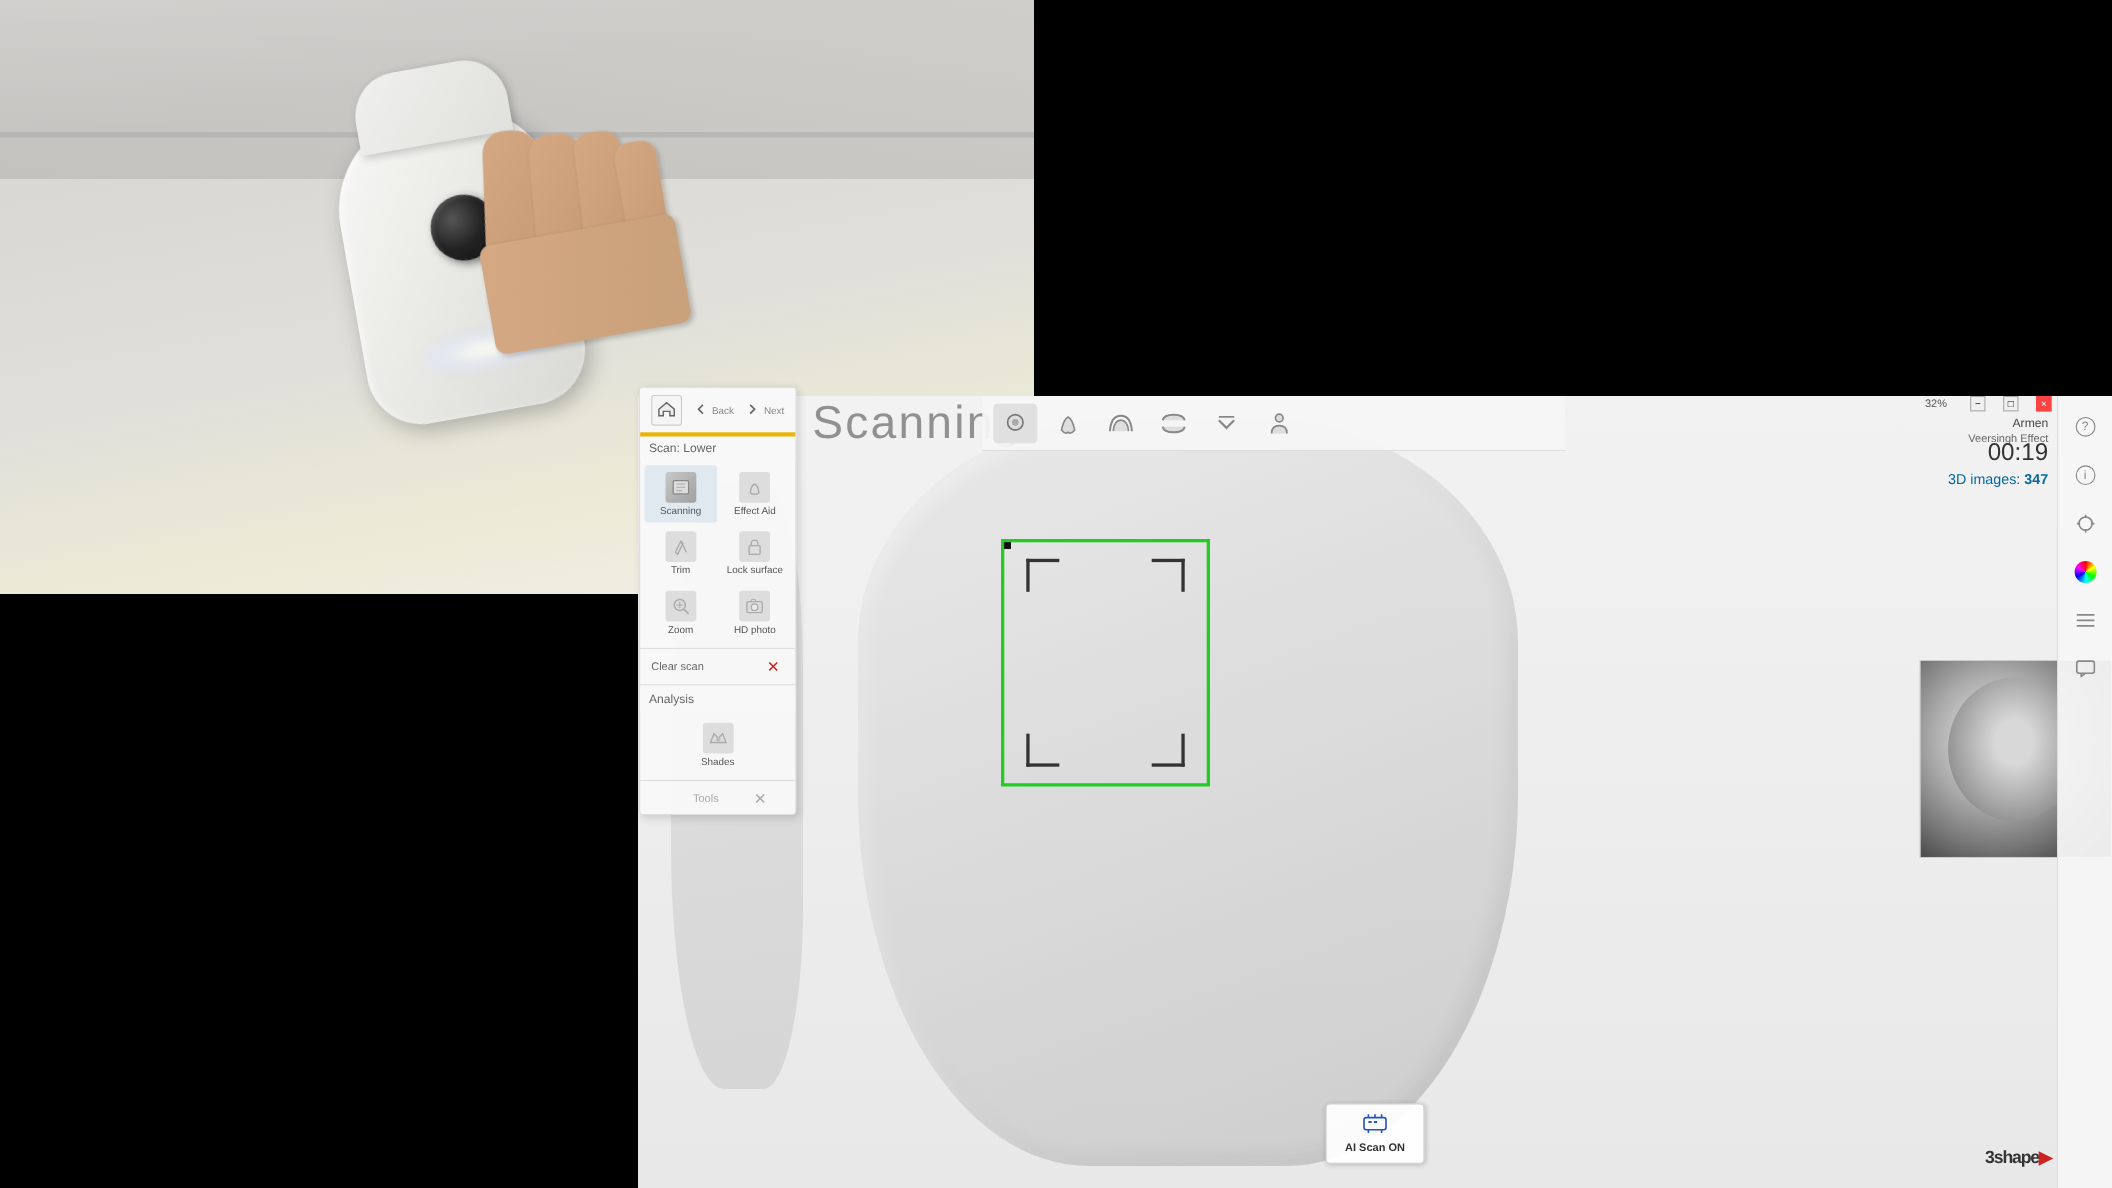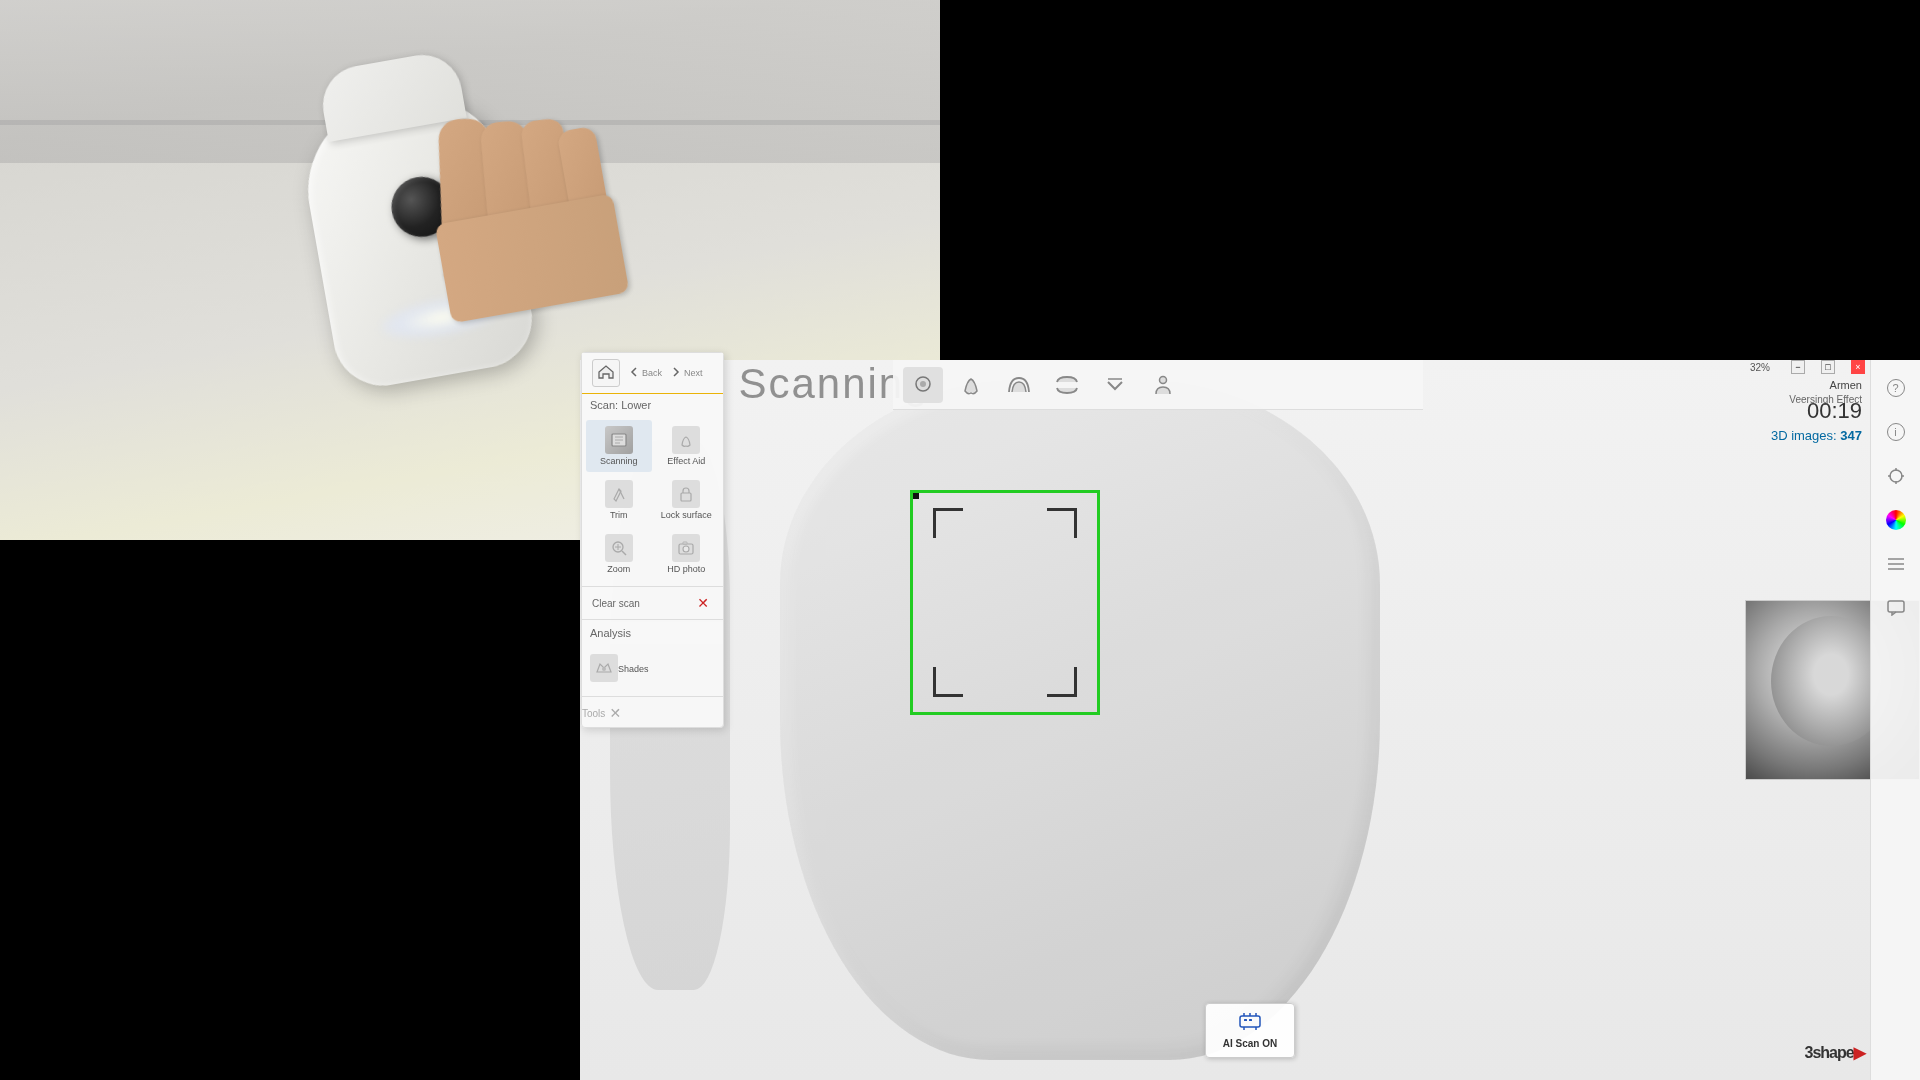--- a/index.html
+++ b/index.html
@@ -219,23 +219,24 @@
       background: rgba(248,248,248,0.97);
       border: 1px solid #ddd;
       border-radius: 4px;
       padding: 0;
       box-shadow: 2px 2px 8px rgba(0,0,0,0.15);
     }
 
     #left-panel-header {
       display: flex;
       align-items: center;
+      justify-content: space-between;
       padding: 6px 10px;
       background: rgba(248,248,248,0.97);
-      border-bottom: 1px solid #eab308;
+      border-bottom: 4px solid #eab308;
     }
 
     .nav-btn {
       width: 28px;
       height: 28px;
       border: none;
       background: transparent;
       cursor: pointer;
       font-size: 14px;
       color: #555;
@@ -689,30 +690,30 @@
   <div class="clear-scan-row">
     <span>Clear scan</span>
     <button class="clear-x-btn">✕</button>
   </div>
 
   <div class="divider"></div>
 
   <div class="section-header">Analysis</div>
 
   <div style="padding:4px;">
-    <button class="tool-item" style="width:100%;flex-direction:row;align-items:center;">
+    <button class="tool-item" style="width:100%;flex-direction:column;align-items:center;">
       <div class="tool-icon-img">
         <svg width="18" height="16" viewBox="0 0 18 16" fill="none">
           <path d="M2 12 L5 4 L9 8 L13 4 L16 12Z" stroke="#aaa" stroke-width="1.2" fill="#ddd"></path>
           <circle cx="9" cy="9" r="2" fill="#bbb"></circle>
         </svg>
       </div>
       <span>Shades</span>
     </button>
   </div>
 
   <div class="divider"></div>
 
-  <div style="display:flex;align-items:center;justify-content:flex-start;padding:4px 0;">
+  <div style="display:flex;align-items:center;justify-content:space-between;padding:4px 22px;margin-left:26px;">
     <span style="font-size:10px;color:#aaa;">Tools</span>
     <button style="width:20px;height:20px;border:none;background:transparent;cursor:pointer;color:#aaa;font-size:14px;display:flex;align-items:center;justify-content:center;">✕</button>
   </div>
 </div>
 
 </body></html>

